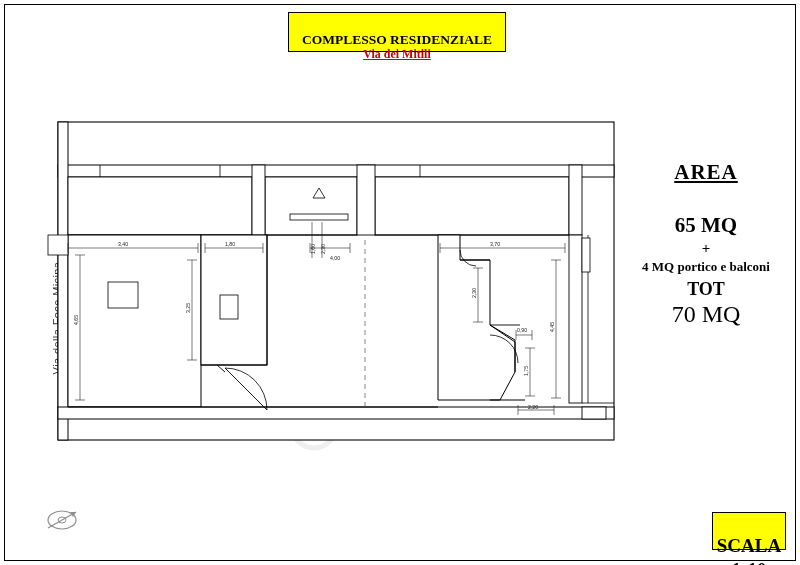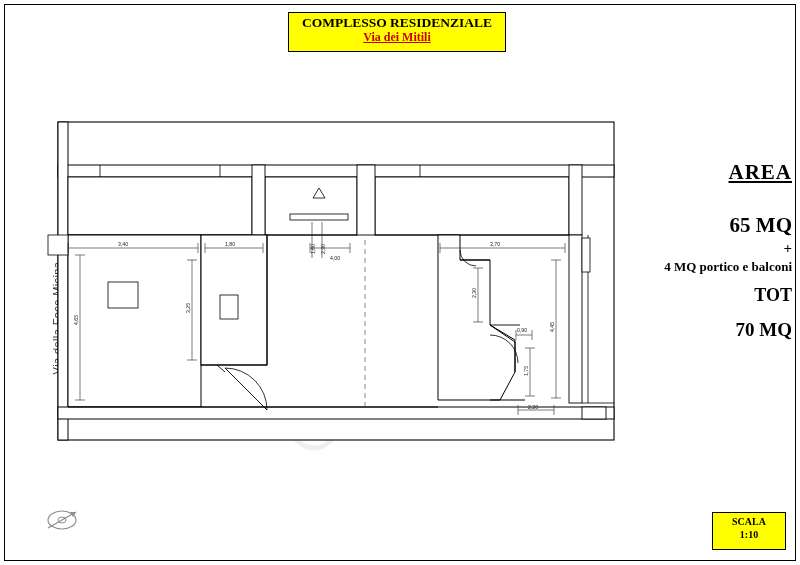--- a/index.html
+++ b/index.html
@@ -31,21 +31,21 @@
     top: 12px;
     width: 218px;
     height: 40px;
     background: #ffff00;
     border: 1px solid #000;
     box-sizing: border-box;
     text-align: center;
     font-family: "Liberation Serif", serif;
     font-weight: bold;
     line-height: 1.05;
-    padding-top: 3px;
+    padding-top: 20px;
   }
   .title-box .l1 {
     font-size: 13.5px;
     color: #000;
     letter-spacing: 0px;
     display: block;
   }
   .title-box .l2 {
     font-size: 12px;
     color: #cc0000;
@@ -63,21 +63,21 @@
     font-weight: bold;
     font-size: 13px;
     line-height: 1.25;
   }
   
   .area-block {
     position: absolute;
     left: 620px;
     top: 160px;
     width: 172px;
-    text-align: right;
+    text-align: center;
     color: #000;
   }
   .area-block .area-title {
     font-size: 21px;
     font-weight: bold;
     text-decoration: underline;
     letter-spacing: 1px;
   }
   .area-block .mq-main {
     font-size: 21px;
@@ -90,41 +90,41 @@
     margin-top: 2px;
   }
   .area-block .mq-sub {
     font-size: 13px;
     font-weight: bold;
     margin-top: 2px;
   }
   .area-block .tot-label {
     font-size: 18px;
     font-weight: bold;
-    margin-top: 10px;
+    margin-top: 4px;
   }
   .area-block .tot-val {
-    font-size: 19px;
-    font-weight: bold;
-    margin-top: 13px;
+    font-size: 24px;
+    font-weight: normal;
+    margin-top: 1px;
   }
   .scala-box {
     position: absolute;
     left: 712px;
     top: 512px;
     width: 74px;
     height: 38px;
     background: #ffff00;
     border: 1px solid #000;
     box-sizing: border-box;
     text-align: center;
     font-weight: bold;
-    font-size: 10px;
+    font-size: 19px;
     line-height: 1.25;
-    padding-top: 3px;
+    padding-top: 21px;
   }
   
   .street-label {
     position: absolute;
     left: -23px;
     top: 312px;
     width: 160px;
     transform: rotate(-90deg);
     transform-origin: center center;
     font-family: "Liberation Sans", sans-serif;

